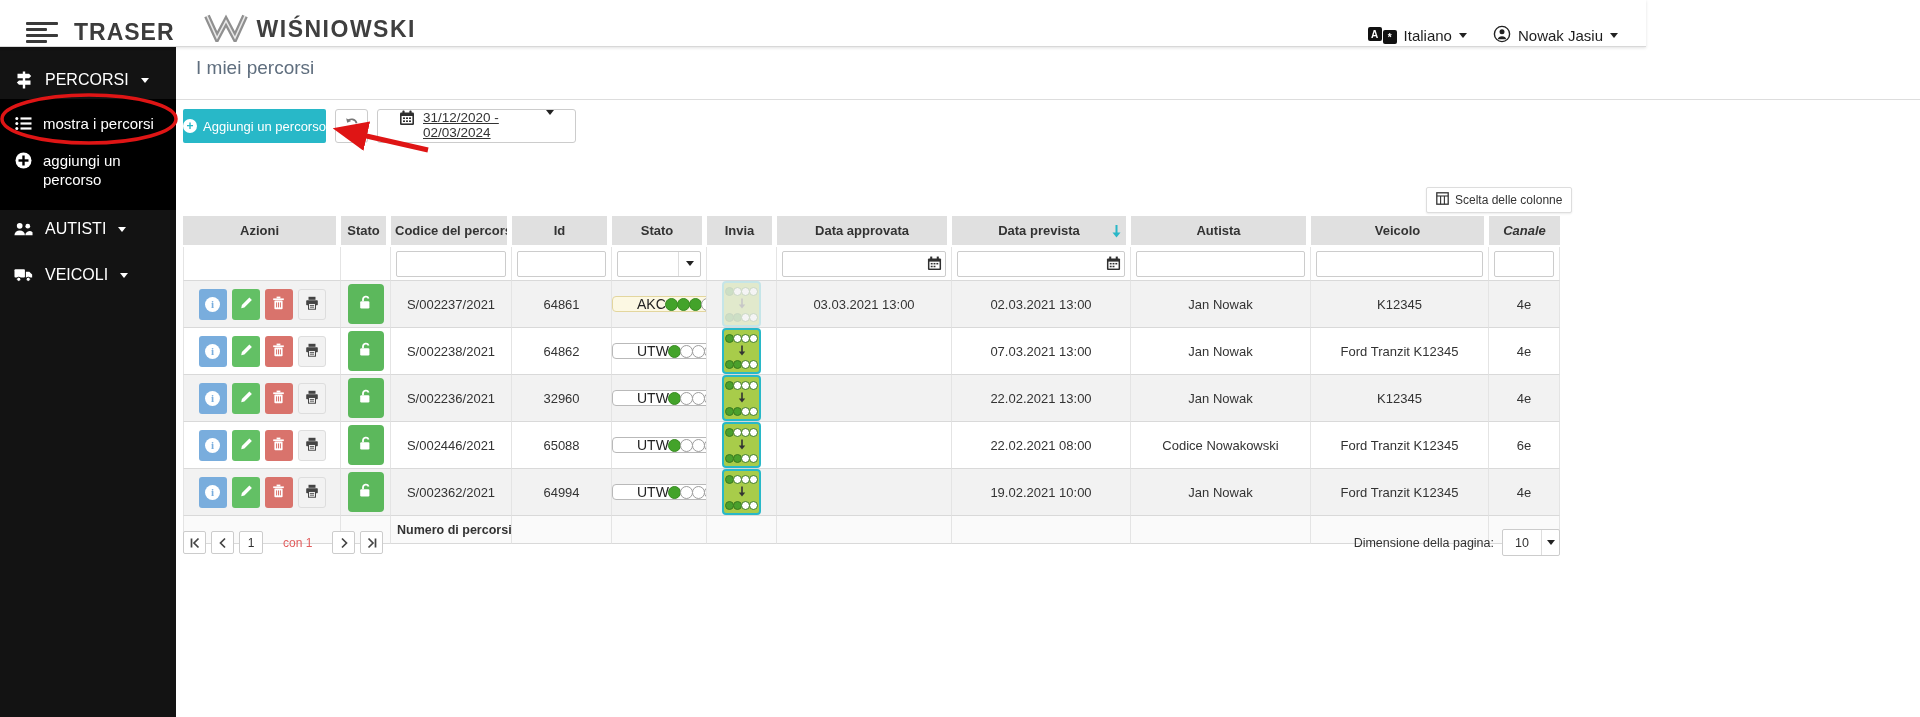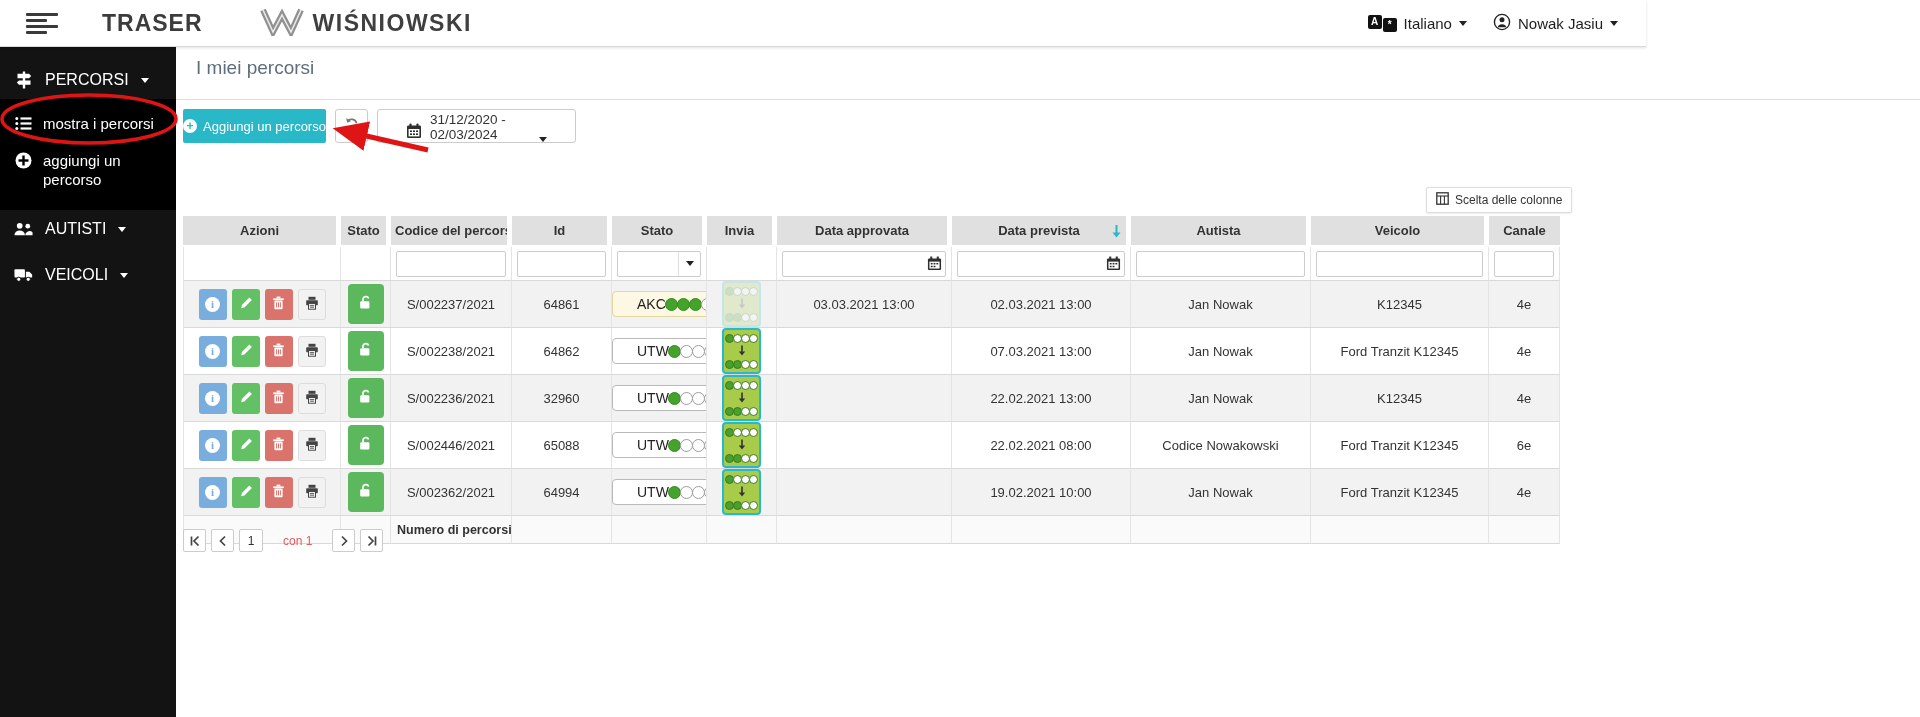--- a/index.html
+++ b/index.html
@@ -2,21 +2,21 @@
 <html><head>
 <meta charset="utf-8">
 <style>
   * { margin:0; padding:0; box-sizing:border-box; }
   html,body { width:1920px; height:717px; overflow:hidden; font-family:"Liberation Sans", sans-serif; background:#fff; }
   body { position:relative; }
 
   
   .topbar { position:absolute; top:0; left:0; width:1646px; height:47px; background:#fff;
             border-bottom:1px solid #d8d8d8; box-shadow:0 1px 3px rgba(0,0,0,.12);
-            display:flex; align-items:center; z-index:20;gap:28px; }
+            display:flex; align-items:flex-end; z-index:20; }
   .hamburger { margin-left:26px; width:34px; cursor:pointer; }
   .hamburger .bar { height:3px; background:#3a3a3a; border-radius:1px; margin:3px 0; }
   .hamburger .bar.short { width:21px; } .hamburger .bar.long { width:32px; }
   .app-name { margin-left:14px; font-size:23px; font-weight:bold; color:#3c3c3c; letter-spacing:1px; }
   .brand { display:flex; align-items:center; margin-left:28px; gap:8px; }
   .brand-text { font-size:23px; font-weight:bold; color:#3f3f3f; letter-spacing:1.5px; }
   .topbar-right { margin-left:auto; margin-right:28px; display:flex; align-items:center; gap:26px; }
   .tb-menu { display:flex; align-items:center; gap:7px; font-size:15px; color:#1d1d1d; cursor:pointer; }
   .translate { display:flex; gap:1px; }
   .translate .sq { width:14px; height:14px; background:#111; color:#fff; border-radius:2px;
@@ -45,35 +45,35 @@
   .add-btn { position:absolute; left:7px; top:62px; height:34px; width:143px; background:#28b8c8; border:none;
              color:#fff; font-size:13px; border-radius:2px; cursor:pointer; font-family:inherit;
              display:flex; align-items:center; justify-content:center; gap:6px; }
   .plus-circ { width:14px; height:14px; border-radius:50%; background:#fff; color:#28b8c8; font-weight:bold;
                font-size:12px; line-height:14px; text-align:center; display:inline-block; }
   .refresh-btn { position:absolute; left:159px; top:62px; width:33px; height:34px; background:#fff;
                  border:1px solid #ccc; border-radius:3px; cursor:pointer;
                  display:flex; align-items:center; justify-content:center; }
   .daterange { position:absolute; left:201px; top:62px; width:199px; height:34px; background:#fff;
                border:1px solid #ccc; border-radius:3px; cursor:pointer;
-               display:flex; align-items:flex-end; gap:8px; padding:0 28px; font-size:13.5px; color:#333; }
+               display:flex; align-items:flex-start; gap:8px; padding:0 21px; font-size:13.5px; color:#333;text-decoration:underline; }
   .daterange .caret { margin-left:auto; }
 
   .columns-btn { position:absolute; left:1250px; top:140px; height:26px; background:#fff;
                  border:1px solid #ddd; border-radius:2px; box-shadow:0 1px 2px rgba(0,0,0,.08);
                  display:flex; align-items:center; gap:6px; padding:0 9px; font-size:12px; color:#333;
                  cursor:pointer; font-family:inherit; }
 
   
   .grid-wrap { position:absolute; left:7px; top:169px; width:1377px; }
   table.grid { border-collapse:separate; border-spacing:0; table-layout:fixed; width:1377px; }
   .grid th.head { background:#e0e0e0; color:#333; font-size:13px; font-weight:bold; height:31px;
                   border-right:5px solid #fff; border-bottom:2px solid #fff; position:relative;
                   padding:0 4px; overflow:hidden; white-space:nowrap; }
-  .grid th.head:last-child { border-right:none; }
+  .grid th.head:last-child { border-right:none;font-style:italic; }
   .sort-ic { position:absolute; right:4px; top:8px; }
   .grid td { font-size:13px; color:#333; text-align:center; border-right:1px solid #e4e4e4;
              border-bottom:1px solid #d9d9d9; overflow:hidden; white-space:nowrap; }
   .grid td:first-child { border-left:1px solid #e4e4e4; }
   .grid tr.filter td { background:#fff; height:34px; padding:3px 5px; position:relative; }
   .grid tbody tr.r-odd td { background:#f2f2f2; }
   .grid tbody tr.r-even td { background:#fff; }
   .grid tbody td { height:42px; }
   .grid tfoot td { background:#fafafa; height:28px; font-size:12.5px; }
   .foot-label { font-weight:bold; text-align:left; padding-left:6px; color:#222; }
@@ -93,21 +93,21 @@
   .act.info { background:#79addd; }
   .info-glyph { width:15px; height:15px; background:#fff; border-radius:50%; color:#79addd;
                 font-size:11px; font-weight:bold; font-family:"Liberation Serif", serif;
                 display:flex; align-items:center; justify-content:center; }
   .act.edit { background:#63c065; }
   .act.del { background:#d9736c; }
   .act.print { background:#f2f2f2; border:1px solid #ddd; }
   .lock-btn { width:36px; height:40px; background:#5cb85c; border:none; border-radius:4px; cursor:pointer;
               display:inline-flex; align-items:center; justify-content:center; }
 
-  .badge { display:inline-flex; align-items:center; height:26px; padding:0 24px;
+  .badge { display:inline-flex; align-items:center; height:16px; padding:0 24px;
            border-radius:4px; font-size:14px; color:#222; }
   .badge.yellow { background:#fcf8e3; border:1px solid #e3d69e; }
   .badge.plain { background:#fff; border:1px solid #b9b9b9; }
   .dots { display:inline-flex; }
   .dot { width:13px; height:13px; border-radius:50%; margin-left:-1px; }
   .dot.g { background:#43a32a; border:1px solid #388a22; }
   .dot.w { background:#fff; border:1px solid #9d9d9d; }
 
   .send-btn { width:39px; height:46px; background:#a8cc4a; border:2px solid #28b8c8; border-radius:4px;
               cursor:pointer; display:inline-flex; flex-direction:column; align-items:center;
@@ -818,20 +818,29 @@
             <polyline points="4,1.5 8.5,6 4,10.5" fill="none" stroke="#444" stroke-width="1.7"></polyline>
           </svg>
       </button>
       <button class="pg-btn">
         <svg width="12" height="12" viewBox="0 0 12 12">
             <polyline points="2.5,1.5 7,6 2.5,10.5" fill="none" stroke="#444" stroke-width="1.7"></polyline>
             <line x1="9.5" y1="1.5" x2="9.5" y2="10.5" stroke="#444" stroke-width="1.7"></line>
           </svg>
       </button>
     </div>
+    <div class="pg-right">
+      <span class="pg-size-label">Dimensione della pagina:</span>
+      <div class="pg-select">
+        <span class="val">10</span>
+        <span class="sel-caret">
+            <span class="caret"></span>
+          </span>
+      </div>
+    </div>
   </div>
 </main>
 
 <svg class="annot" width="1920" height="717" viewBox="0 0 1920 717">
   <defs>
     <marker id="ah" markerWidth="7" markerHeight="6" refX="5.5" refY="3" orient="auto">
       <path d="M0,0 L7,3 L0,6 z" fill="#df1515"></path>
     </marker>
   </defs>
   <ellipse cx="89" cy="119" rx="87" ry="24" fill="none" stroke="#df1515" stroke-width="3.5"></ellipse>

